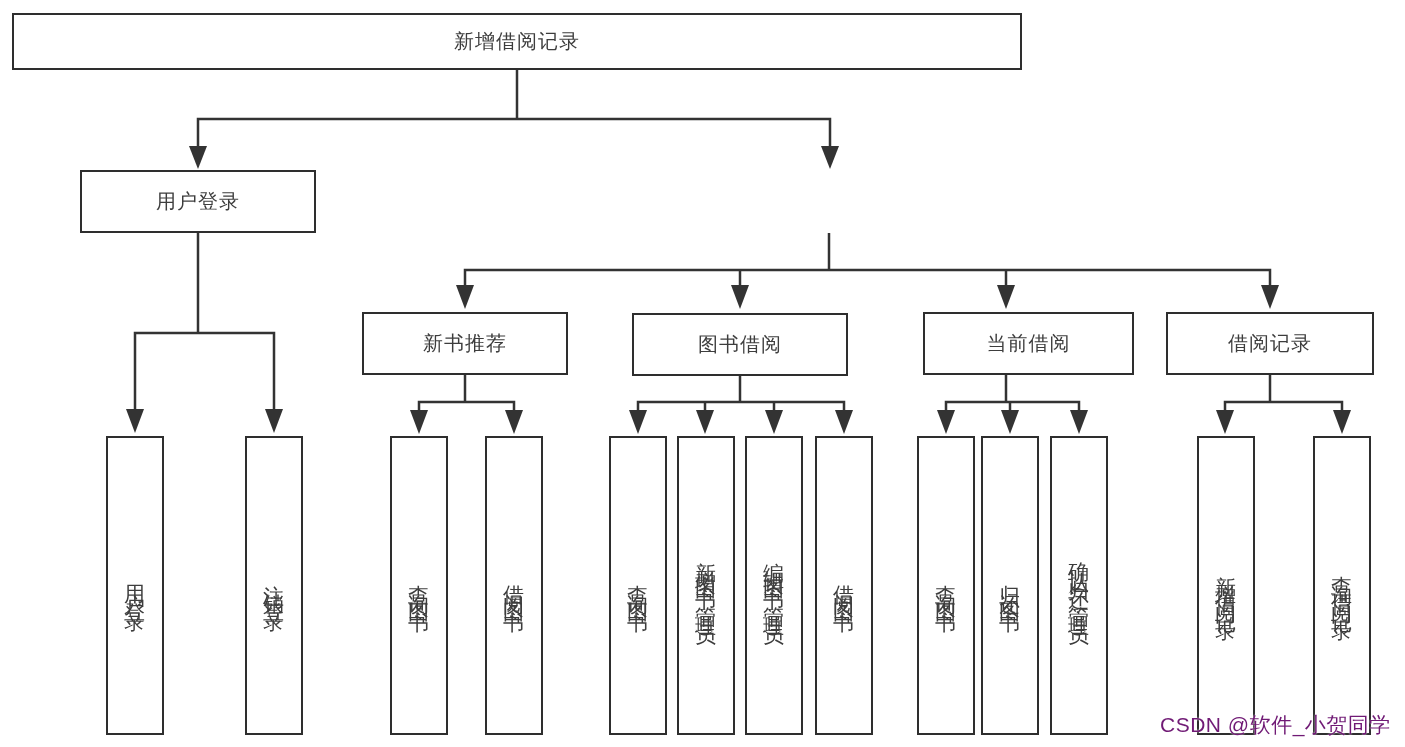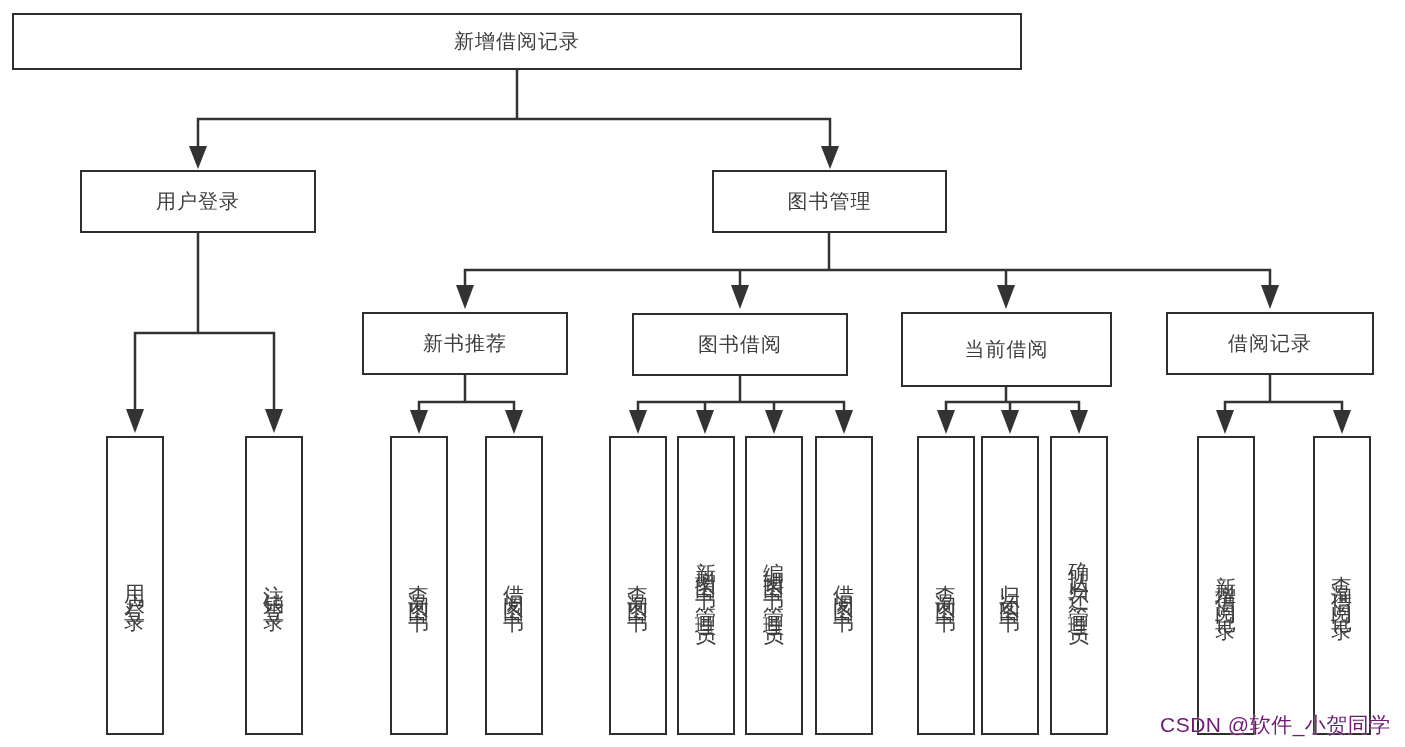--- a/index.html
+++ b/index.html
@@ -85,31 +85,28 @@
     </g>
   </svg>
 
   <div class="node hbox" style="left:12px;top:13px;width:1010px;height:57px">
     <span>新增借阅记录</span>
   </div>
 
   <div class="node hbox" style="left:80px;top:170px;width:236px;height:63px">
     <span>用户登录</span>
   </div>
-  <div class="node hbox" style="left:712px;top:170px;width:235px;height:63px">
-    <span>图书管理</span>
-  </div>
 
   <div class="node hbox" style="left:632px;top:313px;width:216px;height:63px">
     <span>图书借阅</span>
   </div>
   <div class="node hbox" style="left:362px;top:312px;width:206px;height:63px">
     <span>新书推荐</span>
   </div>
-  <div class="node hbox" style="left:901px;top:312px;width:211px;height:75px">
+  <div class="node hbox" style="left:923px;top:312px;width:211px;height:63px">
     <span>当前借阅</span>
   </div>
   <div class="node hbox" style="left:1166px;top:312px;width:208px;height:63px">
     <span>借阅记录</span>
   </div>
 
   <div class="node leaf" style="left:106px">
     <span>用户登录</span>
   </div>
   <div class="node leaf" style="left:245px">

